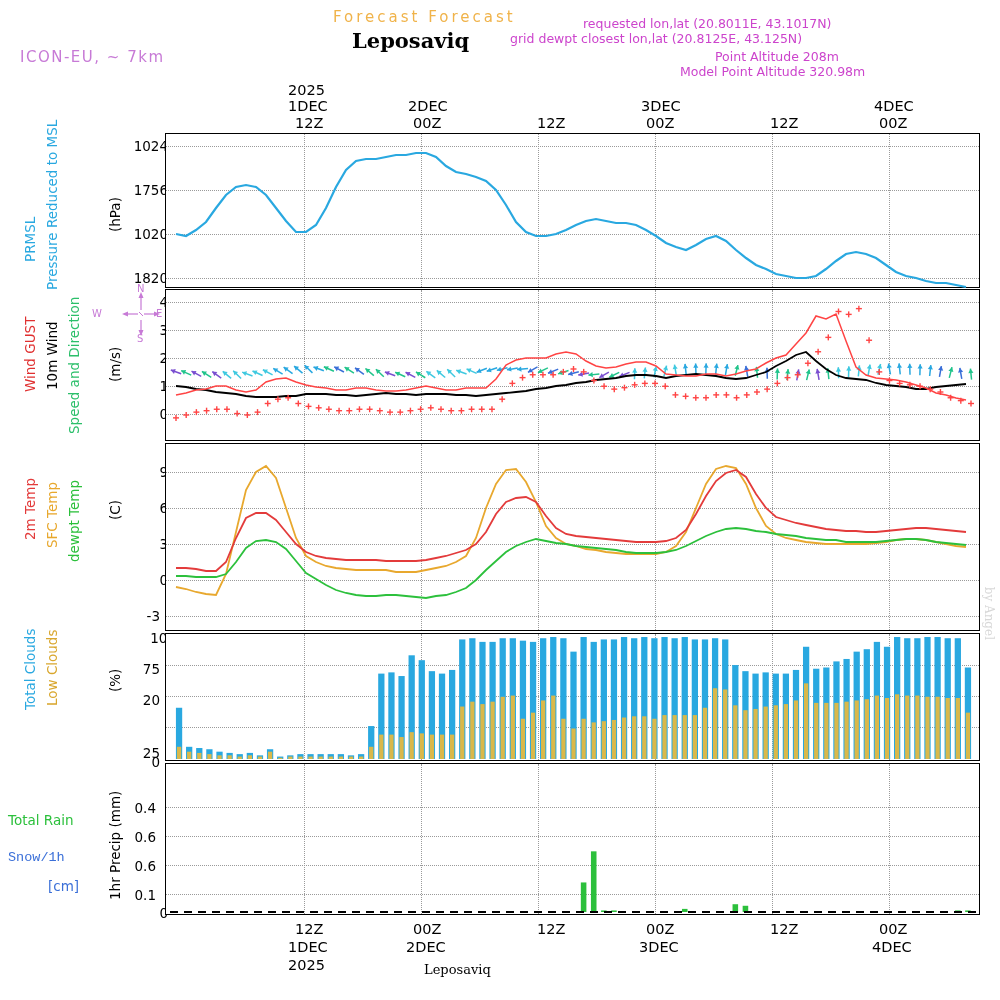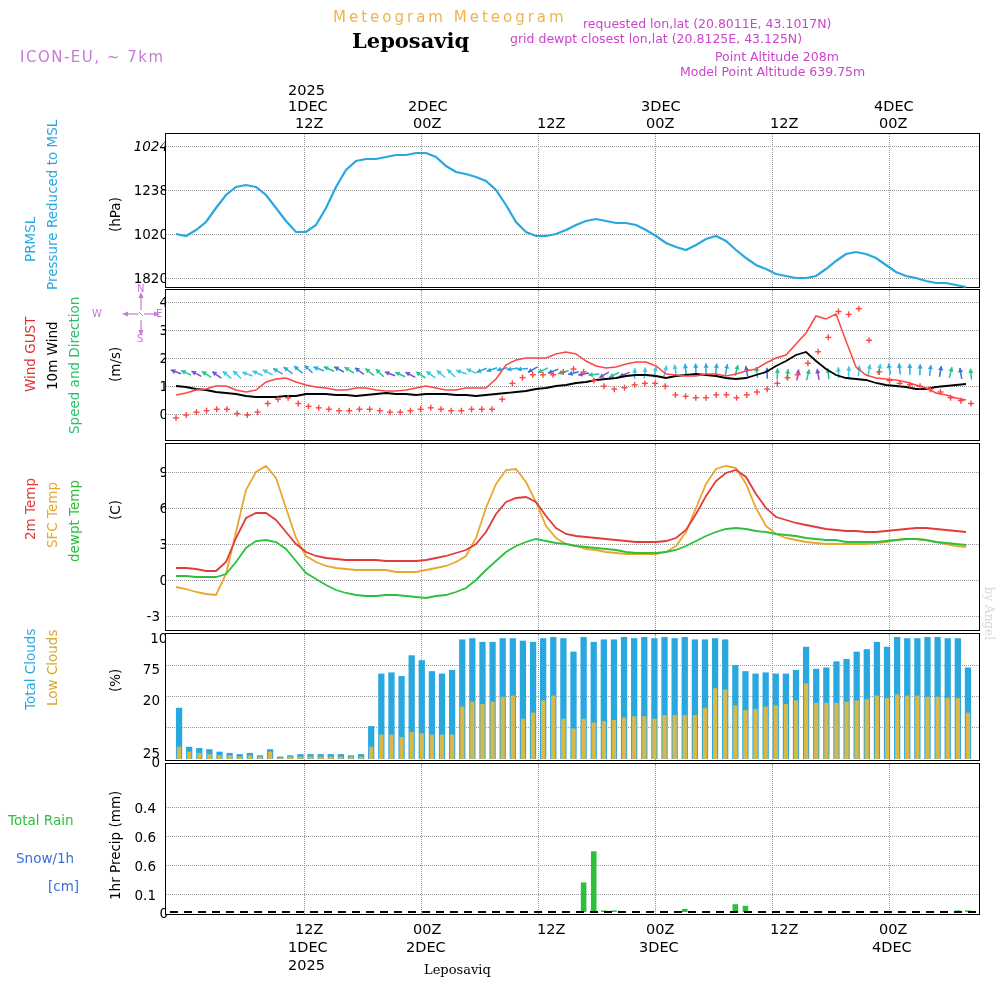--- a/index.html
+++ b/index.html
@@ -23,27 +23,27 @@
   .ytick{position:absolute;font-size:13.5px;color:#000;text-align:right;width:60px;}
   .ylab{position:absolute;font-size:13.5px;}
   svg{position:absolute;left:0;top:0;overflow:visible;}
   .wm{position:absolute;right:4px;top:640px;font-size:12px;color:#d8d8d8;transform:rotate(90deg);transform-origin:right top;font-family:"DejaVu Serif",serif;}
   .btxt{font-size:14.5px;color:#000;}
   .foot{position:absolute;font-size:13px;font-family:"DejaVu Serif",serif;color:#000;}
 </style>
 </head>
 <body>
 
-<div class="abs" id="hdr-forecast">Meteogram Meteogram</div>
+<div class="abs" id="hdr-forecast">Forecast Forecast</div>
 <div class="abs" id="hdr-title">Leposaviq</div>
 <div class="abs" id="hdr-model">ICON-EU,  ~ 7km</div>
 <div class="abs" id="hdr-req">requested lon,lat (20.8011E, 43.1017N)</div>
 <div class="abs" id="hdr-grid">grid dewpt closest lon,lat (20.8125E, 43.125N)</div>
 <div class="abs" id="hdr-alt">Point Altitude 208m</div>
-<div class="abs" id="hdr-malt">Model Point Altitude 639.75m</div>
+<div class="abs" id="hdr-malt">Model Point Altitude 320.98m</div>
 
 <div class="abs tt" style="left:288px;top:82px;">2025</div>
 
 <div class="abs tt" style="left:288px;top:98px;">1DEC</div>
 <div class="abs tt" style="left:295px;top:115px;">12Z</div>
 
 <div class="abs tt" style="left:408px;top:98px;">2DEC</div>
 <div class="abs tt" style="left:413px;top:115px;">00Z</div>
 
 <div class="abs tt" style="left:537px;top:115px;">12Z</div>
@@ -53,22 +53,22 @@
 
 <div class="abs tt" style="left:770px;top:115px;">12Z</div>
 
 <div class="abs tt" style="left:874px;top:98px;">4DEC</div>
 <div class="abs tt" style="left:879px;top:115px;">00Z</div>
 
 <div class="ylab rot" style="left:22px;top:262px;transform:rotate(-90deg);color:#29a8e0;">PRMSL</div>
 <div class="ylab rot" style="left:44px;top:290px;transform:rotate(-90deg);color:#29a8e0;">Pressure Reduced to MSL</div>
 <div class="ylab rot" style="left:107px;top:232px;transform:rotate(-90deg);color:#000;">(hPa)</div>
 
-<div class="ytick" style="left:108px;top:138px;font-style:italic;">1024</div>
-<div class="ytick" style="left:108px;top:182px;">1238</div>
+<div class="ytick" style="left:108px;top:138px;">1024</div>
+<div class="ytick" style="left:108px;top:182px;">1756</div>
 <div class="ytick" style="left:108px;top:226px;">1020</div>
 <div class="ytick" style="left:108px;top:270px;">1820</div>
 
 <div class="panel" id="p-pressure" style="top:133px;width:815px;height:155px;">
   <div class="gridline-v" style="left:138px;"></div>
   <div class="gridline-v" style="left:255px;"></div>
   <div class="gridline-v" style="left:372px;"></div>
   <div class="gridline-v" style="left:489px;"></div>
   <div class="gridline-v" style="left:606px;"></div>
   <div class="gridline-v" style="left:723px;"></div>
@@ -661,21 +661,21 @@
       <rect x="778.5798734177216" y="4.219999999999999" width="6.270632911392405" height="120.78" fill="#29a8e0"></rect>
       <rect x="779.5798734177216" y="64" width="4.270632911392405" height="61" fill="#d9b84a"></rect>
       <rect x="788.6937974683545" y="4.219999999999999" width="6.270632911392405" height="120.78" fill="#29a8e0"></rect>
       <rect x="789.6937974683545" y="64" width="4.270632911392405" height="61" fill="#d9b84a"></rect>
       <rect x="798.8077215189875" y="33.5" width="6.270632911392405" height="91.5" fill="#29a8e0"></rect>
       <rect x="799.8077215189875" y="78.64" width="4.270632911392405" height="46.36" fill="#d9b84a"></rect>
     </svg>
 </div>
 
 <div class="ylab" style="left:8px;top:812px;color:#2cc03c;">Total  Rain</div>
-<div class="ylab" style="left:16px;top:850px;color:#3a6fd8;">Snow/1h</div>
+<div class="ylab" style="left:8px;top:850px;color:#3a6fd8;font-family:Liberation Mono, monospace;">Snow/1h</div>
 <div class="ylab" style="left:48px;top:878px;color:#3a6fd8;">[cm]</div>
 <div class="ylab rot" style="left:107px;top:900px;transform:rotate(-90deg);color:#000;">1hr Precip (mm)</div>
 
 <div class="ytick" style="left:96px;top:800px;">0.4</div>
 <div class="ytick" style="left:96px;top:829px;">0.6</div>
 <div class="ytick" style="left:96px;top:858px;">0.6</div>
 <div class="ytick" style="left:96px;top:887px;">0.1</div>
 <div class="ytick" style="left:108px;top:905px;">0</div>
 
 <div class="panel" id="p-precip" style="top:763px;width:815px;height:152px;">

